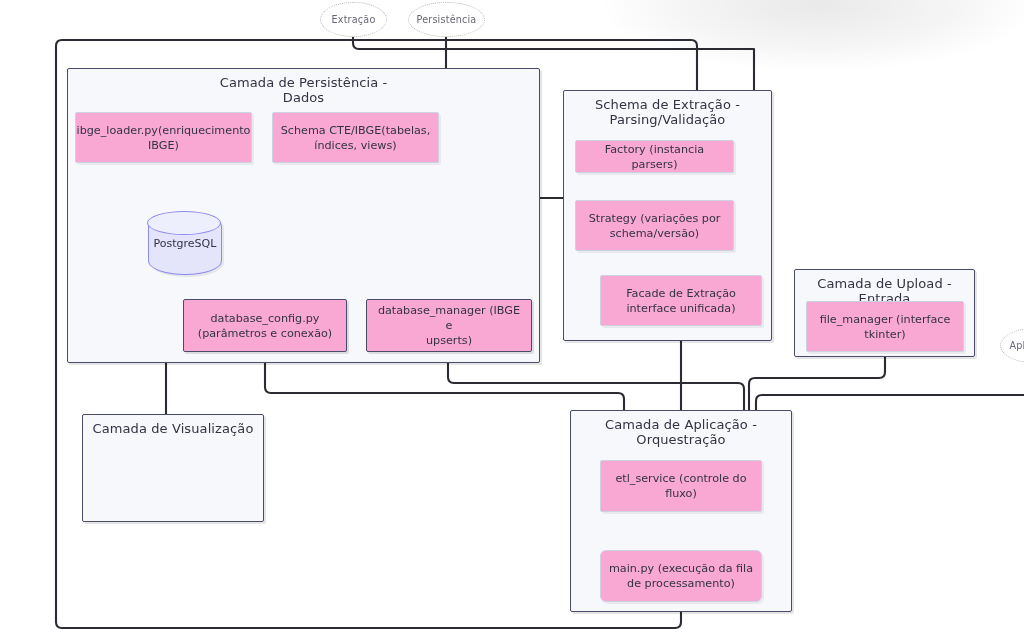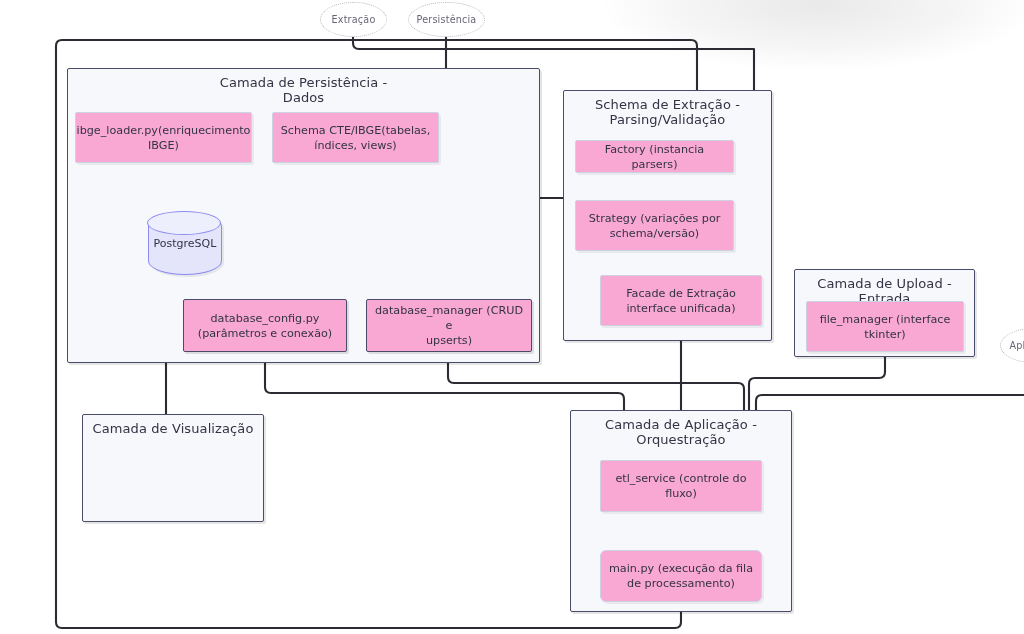--- a/index.html
+++ b/index.html
@@ -169,21 +169,21 @@
     <div class="cap"></div>
     <span class="lbl">PostgreSQL</span>
   </div>
 
   <div class="node strong" style="left:139px;top:299px;width:164px;height:53px;">
     <span>database_config.py
 (parâmetros e conexão)</span>
   </div>
 
   <div class="node strong" style="left:322px;top:299px;width:166px;height:53px;">
-    <span>database_manager (CRUD e
+    <span>database_manager (IBGE e
 upserts)</span>
   </div>
 
   <div class="cluster" style="left:519px;top:90px;width:209px;height:251px;">
     <div class="cluster-title">Schema de Extração -
 Parsing/Validação</div>
   </div>
 
   <div class="node" style="left:531px;top:140px;width:159px;height:33px;">
     <span>Factory (instancia parsers)</span>

